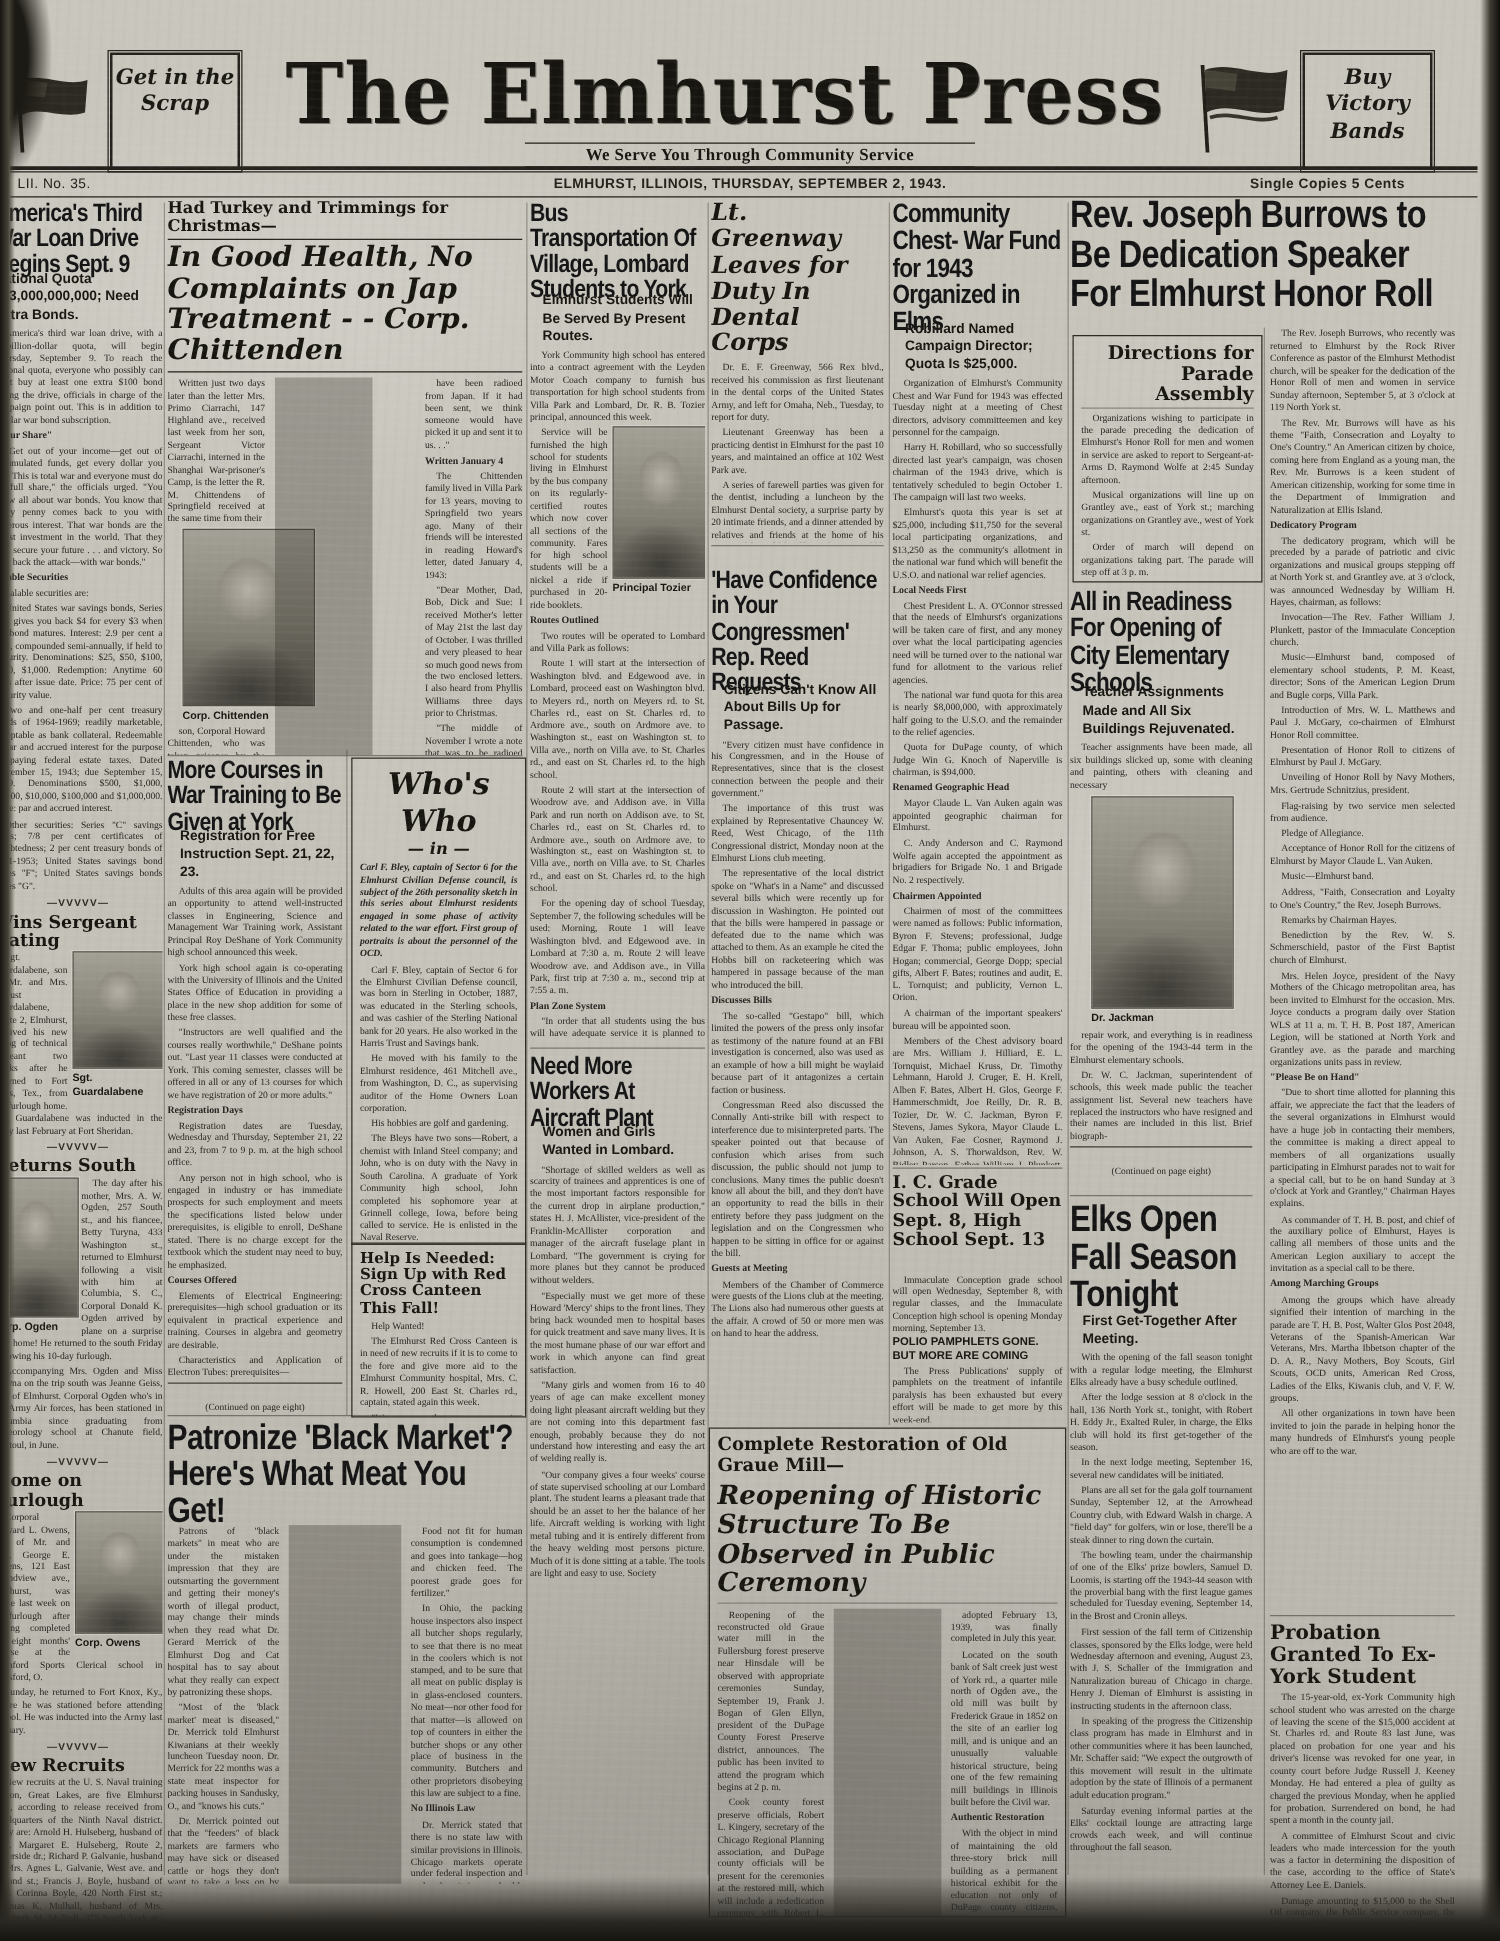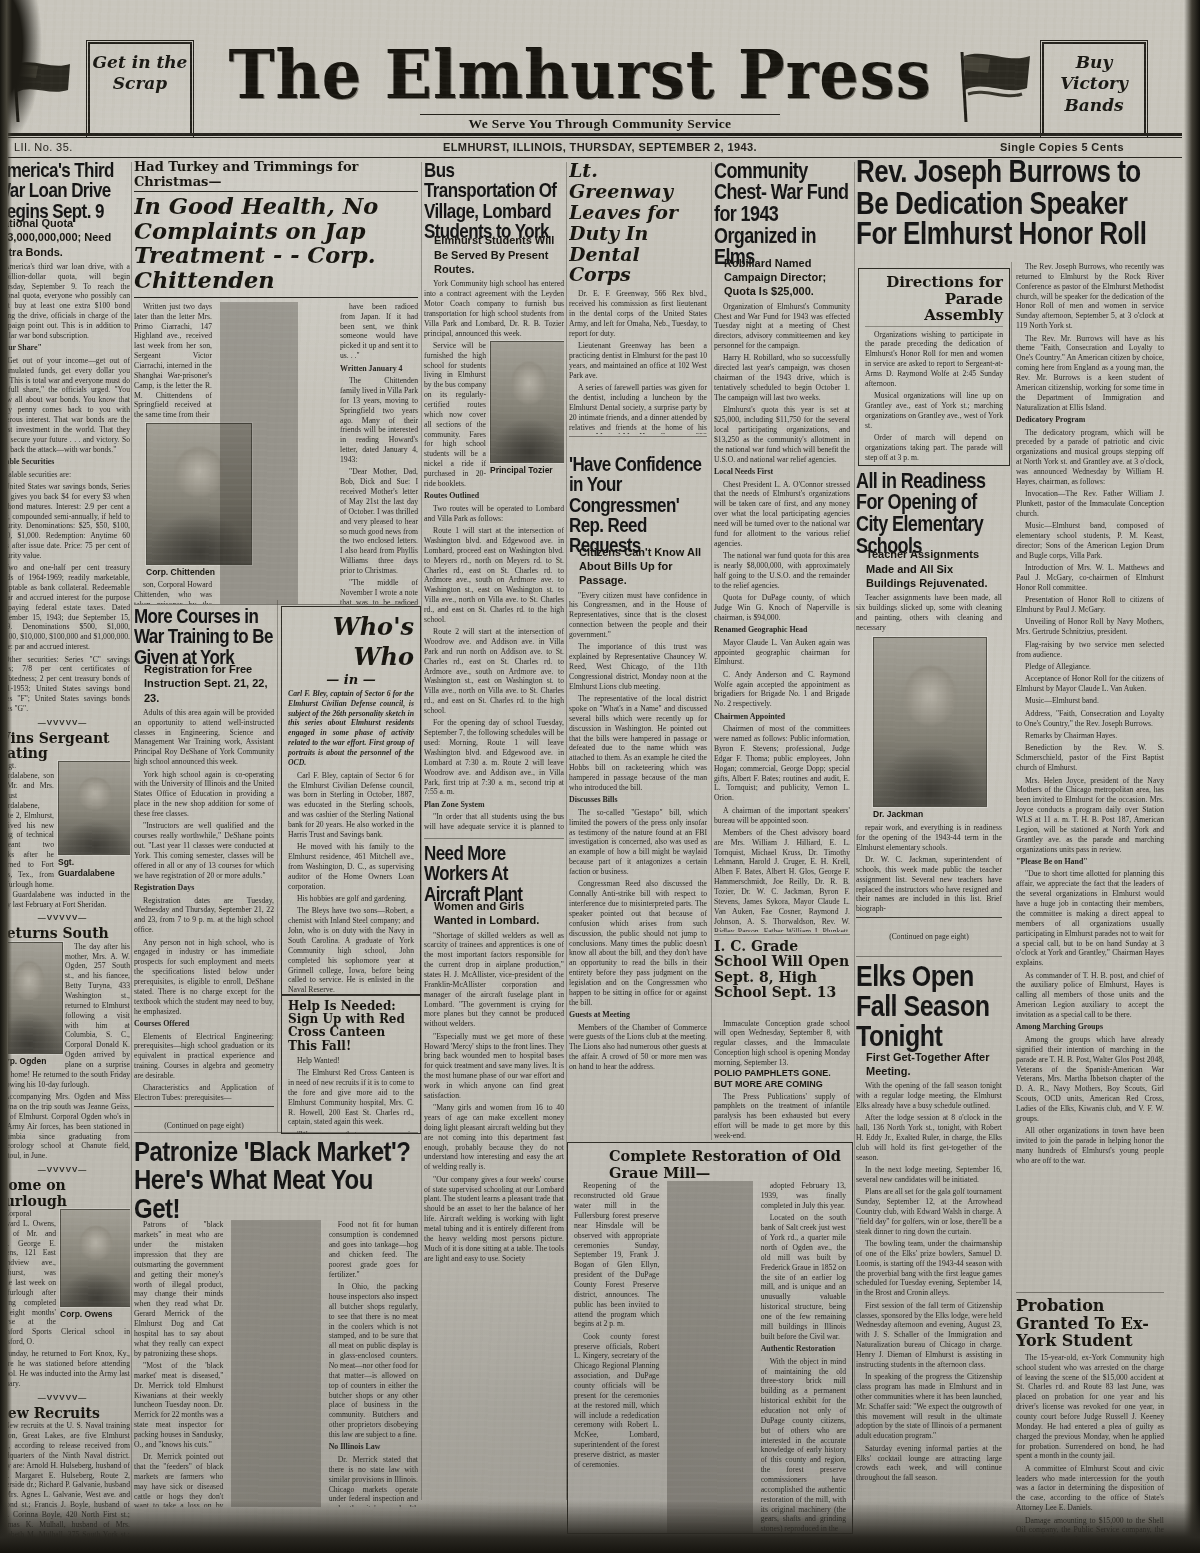--- a/index.html
+++ b/index.html
@@ -56,21 +56,21 @@
       linear-gradient(180deg,#a3a096 0%,#868378 55%,#5a5850 100%);
     border:1px solid #504e45;box-shadow:0 0 0 1px rgba(255,255,255,.25);}
   .cap{font:bold 8.5px/1.2 "Liberation Sans",sans-serif;text-align:left;color:#17150f;padding-top:2px;}
   .ph-r{float:right;margin:0 0 3px 4px;}
   .ph-l{float:left;margin:0 4px 3px 0;}
   .ph-c{margin:4px auto;}
   .cutoff{margin-left:-13px;}
   .twocol{display:flex;gap:8px;}
   .twocol>div{flex:1;min-width:0;}
   .colsep{width:1px;background:rgba(40,38,30,.3);flex:0 0 1px;}
-  .ww-title{font:bold italic 24px/1.25 "DejaVu Serif",serif;text-align:right;color:#17150f;}
+  .ww-title{font:bold italic 24px/1.25 "DejaVu Serif",serif;text-align:center;color:#17150f;}
   .ww-mid{font:bold italic 13px/1.3 "DejaVu Serif",serif;text-align:center;color:#17150f;}
   .intro-it{font-style:italic;font-weight:bold;}
 </style>
 </head>
 <body>
 
 <div class="paper">
 
   <div class="abs" style="left:0;top:0;width:1200px;height:160px;">
     <div class="ear" style="left:88px;top:42px;width:100px;height:82px;">
@@ -317,21 +317,22 @@
         <p>The representative of the local district spoke on "What's in a Name" and discussed several bills which were recently up for discussion in Washington.  He pointed out that the bills were hampered in passage or defeated due to the name which was attached to them.  As an example he cited the Hobbs bill on racketeering which was hampered in passage because of the man who introduced the bill.</p>
         <p class="sub">Discusses Bills</p>
         <p>The so-called "Gestapo" bill, which limited the powers of the press only insofar as testimony of the nature found at an FBI investigation is concerned, also was used as an example of how a bill might be waylaid because part of it antagonizes a certain faction or business.</p>
         <p>Congressman Reed also discussed the Connally Anti-strike bill with respect to interference due to misinterpreted parts.  The speaker pointed out that because of confusion which arises from such discussion, the public should not jump to conclusions.  Many times the public doesn't know all about the bill, and they don't have an opportunity to read the bills in their entirety before they pass judgment on the legislation and on the Congressmen who happen to be sitting in office for or against the bill.</p>
         <p class="sub">Guests at Meeting</p>
         <p>Members of the Chamber of Commerce were guests of the Lions club at the meeting.  The Lions also had numerous other guests at the affair.  A crowd of 50 or more men was on hand to hear the address.</p>
       </div>
   </div>
 
   <div class="abs boxed" style="left:567px;top:1142px;width:272px;height:380px;">
-    <div class="kicker" style="font-size:14.5px;margin-left:35px;">Complete Restoration of Old Graue Mill—</div>
+    <div class="kicker" style="font-size:14.5px;">Complete Restoration of Old Graue Mill—</div>
+    <div class="h-serif h-it" style="font-size:21px;padding:3px 0 5px;border-bottom:1px solid rgba(44,42,35,.4);margin-bottom:4px;">Reopening of Historic Structure To Be Observed in Public Ceremony</div>
     <div class="twocol">
       <div>
           <div class="bodytext">
             <p>Reopening of the reconstructed old Graue water mill in the Fullersburg forest preserve near Hinsdale will be observed with appropriate ceremonies Sunday, September 19, Frank J. Bogan of Glen Ellyn, president of the DuPage County Forest Preserve district, announces.  The public has been invited to attend the program which begins at 2 p. m.</p>
             <p>Cook county forest preserve officials, Robert L. Kingery, secretary of the Chicago Regional Planning association, and DuPage county officials will be present for the ceremonies at the restored mill, which will include a rededication ceremony with Robert L. McKee, Lombard, superintendent of the forest preserve district, as master of ceremonies.</p>
           </div>
         </div>
       <div class="colsep"></div>
       <div>
           <div class="bodytext">

